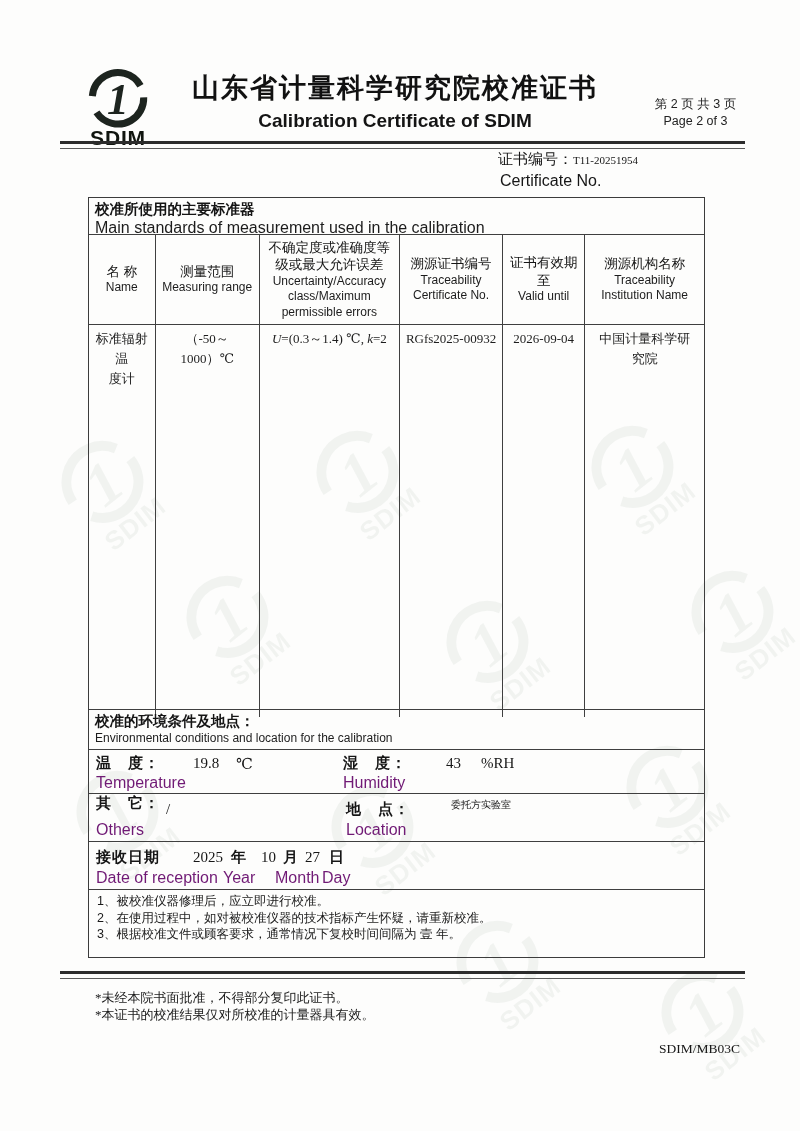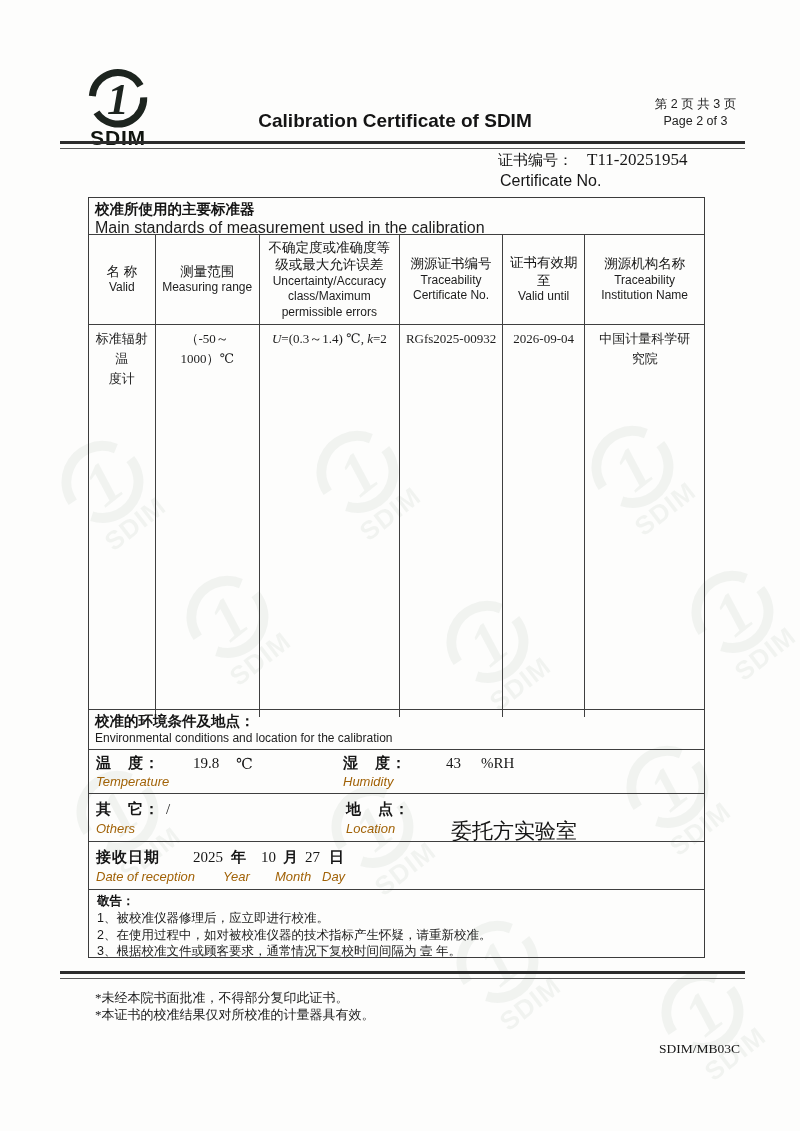--- a/index.html
+++ b/index.html
@@ -14,21 +14,21 @@
   
   .logo{left:70px;top:64px;width:96px;height:92px;}
   .title-cn{left:160px;top:70px;width:470px;text-align:center;font-size:27px;font-weight:bold;
             letter-spacing:2px;color:#111;font-family:"Liberation Serif","DejaVu Serif",serif;}
   .title-en{left:160px;top:110px;width:470px;text-align:center;font-size:19px;font-weight:bold;color:#141414;}
   .pageinfo{left:633px;top:96px;width:125px;text-align:center;font-size:12.5px;line-height:17px;color:#222;}
   .rule{left:60px;width:685px;height:4px;border-top:3px solid #2c2c2c;border-bottom:1px solid #5a5a5a;}
   .rule-top{top:141px;}
   .rule-bottom{top:971px;}
   .certno-line{left:498px;top:150px;font-size:15px;color:#161616;}
-  .certno-line .val{font-family:"Liberation Serif","DejaVu Serif",serif;font-size:17px;margin-left:14px;text-align:right;}
+  .certno-line .val{font-family:"Liberation Serif","DejaVu Serif",serif;font-size:11px;margin-left:0;text-align:right;}
   .certno-en{left:500px;top:172px;font-size:16px;color:#161616;}
 
   
   .mainbox{left:88px;top:197px;width:617px;height:761px;border:1.5px solid #3c3c3c;box-sizing:border-box;}
   .sec{position:absolute;left:0;width:100%;box-sizing:border-box;}
   .sec-title{top:0;height:36px;padding:2px 6px;}
   .sec-title .cn{font-size:14.5px;font-weight:bold;color:#151515;}
   .sec-title .en{font-size:16px;color:#1c1c1c;margin-top:0px;}
 
   table.standards{position:absolute;top:36px;left:0;width:100%;border-collapse:collapse;table-layout:fixed;}
@@ -47,21 +47,21 @@
   .env-title{top:511px;height:40px;border-top:1px solid #3f3f3f;padding:2px 6px;}
   .env-title .cn{font-size:14.5px;font-weight:bold;color:#151515;}
   .env-title .en{font-size:12px;color:#1c1c1c;}
 
   .row-a{top:551px;height:44px;border-top:1px solid #3f3f3f;}
   .row-b{top:595px;height:48px;border-top:1px solid #3f3f3f;}
   .row-c{top:643px;height:48px;border-top:1px solid #3f3f3f;}
   .row-d{top:691px;height:70px;border-top:1px solid #3f3f3f;padding:3px 8px;box-sizing:border-box;}
 
   .lab-cn{font-size:15px;font-weight:600;color:#151515;letter-spacing:1px;}
-  .lab-en{font-size:13px;color:#a16207;font-style:italic;}
+  .lab-en{font-size:16px;color:#701a75;}
   .val{font-family:"Liberation Serif","DejaVu Serif",serif;font-size:15px;color:#161616;}
 
   .notice-title{font-size:12.5px;font-weight:bold;color:#151515;}
   .notice-item{font-size:12.5px;color:#1a1a1a;line-height:16.5px;}
 
   .footnote{left:95px;font-size:13px;color:#1a1a1a;font-family:"Liberation Serif","DejaVu Serif",serif;}
   .fn1{top:989px;} .fn2{top:1006px;}
   .doccode{left:560px;top:1041px;width:180px;text-align:right;font-size:13.5px;color:#161616;
            font-family:"Liberation Serif","DejaVu Serif",serif;}
 </style>
@@ -113,20 +113,21 @@
   <svg class="wm" style="left:660px;top:960px;transform:rotate(-38deg)" viewBox="0 0 96 118">
       <use href="#wm-logo"></use>
     </svg>
 
   <svg class="abs logo" viewBox="0 0 96 118">
     <circle cx="48" cy="44" r="33" fill="none" stroke="#1d241f" stroke-width="9" stroke-dasharray="85 22 85 15.4" stroke-dashoffset="-16" transform="rotate(-30 48 44)"></circle>
     <text x="48" y="64" text-anchor="middle" font-family="Liberation Serif, DejaVu Serif, serif" font-size="56" font-weight="bold" font-style="italic" fill="#1d241f">1</text>
     <text x="48" y="104" text-anchor="middle" font-family="Liberation Sans, DejaVu Sans, sans-serif" font-size="27" font-weight="bold" fill="#10150f" letter-spacing="1">SDIM</text>
   </svg>
 
+  <div class="abs title-cn">山东省计量科学研究院校准证书</div>
   <div class="abs title-en">Calibration Certificate of SDIM</div>
   <div class="abs pageinfo">
     <div>第 2 页 共 3 页</div>
     <div>Page 2 of  3</div>
   </div>
 
   <div class="abs rule rule-top"></div>
 
   <div class="abs certno-line">
     <span>证书编号：</span><span class="val">T11-20251954</span>
@@ -146,21 +147,21 @@
           <col style="width:104px">
           <col style="width:140px">
         <col style="width:103px">
           <col style="width:82px">
           <col style="width:119px">
       </colgroup>
       <tbody>
           <tr class="hdr">
         <td>
           <div class="cn">名  称</div>
-          <div class="en">Valid</div>
+          <div class="en">Name</div>
         </td>
         <td>
           <div class="cn">测量范围</div>
           <div class="en">Measuring range</div>
         </td>
         <td>
           <div class="cn">不确定度或准确度等级或最大允许误差</div>
           <div class="en">Uncertainty/Accuracy class/Maximum permissible errors</div>
         </td>
         <td>
@@ -200,44 +201,43 @@
       <span class="abs val" style="left:104px;top:5px">19.8</span>
       <span class="abs val" style="left:147px;top:5px">℃</span>
       <span class="abs lab-en" style="left:7px;top:24px">Temperature</span>
       <span class="abs lab-cn" style="left:254px;top:4px">湿　度：</span>
       <span class="abs val" style="left:357px;top:5px">43</span>
       <span class="abs val" style="left:392px;top:5px">%RH</span>
       <span class="abs lab-en" style="left:254px;top:24px">Humidity</span>
     </div>
 
     <div class="sec row-b">
-      <span class="abs lab-cn" style="left:7px;top:6px">其　它：</span>
+      <span class="abs lab-cn" style="left:7px;top:0">其　它：</span>
       <span class="abs val" style="left:77px;top:7px">/</span>
       <span class="abs lab-en" style="left:7px;top:27px">Others</span>
       <span class="abs lab-cn" style="left:257px;top:6px">地　点：</span>
-      <span class="abs val" style="left:362px;top:23px;font-size:21px">委托方实验室</span>
+      <span class="abs val" style="left:362px;top:4px;font-size:10px">委托方实验室</span>
       <span class="abs lab-en" style="left:257px;top:27px">Location</span>
     </div>
 
     <div class="sec row-c">
       <span class="abs lab-cn" style="left:7px;top:6px">接收日期</span>
       <span class="abs val" style="left:104px;top:7px">2025</span>
       <span class="abs lab-cn" style="left:142px;top:6px">年</span>
       <span class="abs val" style="left:172px;top:7px">10</span>
       <span class="abs lab-cn" style="left:194px;top:6px">月</span>
       <span class="abs val" style="left:216px;top:7px">27</span>
       <span class="abs lab-cn" style="left:240px;top:6px">日</span>
       <span class="abs lab-en" style="left:7px;top:27px">Date of reception</span>
       <span class="abs lab-en" style="left:134px;top:27px">Year</span>
       <span class="abs lab-en" style="left:186px;top:27px">Month</span>
       <span class="abs lab-en" style="left:233px;top:27px">Day</span>
     </div>
 
     <div class="sec row-d">
-      <div class="notice-title">敬告：</div>
       <div class="notice-item">1、被校准仪器修理后，应立即进行校准。</div>
       <div class="notice-item">2、在使用过程中，如对被校准仪器的技术指标产生怀疑，请重新校准。</div>
       <div class="notice-item">3、根据校准文件或顾客要求，通常情况下复校时间间隔为  壹  年。</div>
     </div>
 
   </div>
 
   <div class="abs rule rule-bottom"></div>
 
   <div class="abs footnote fn1">*未经本院书面批准，不得部分复印此证书。</div>

